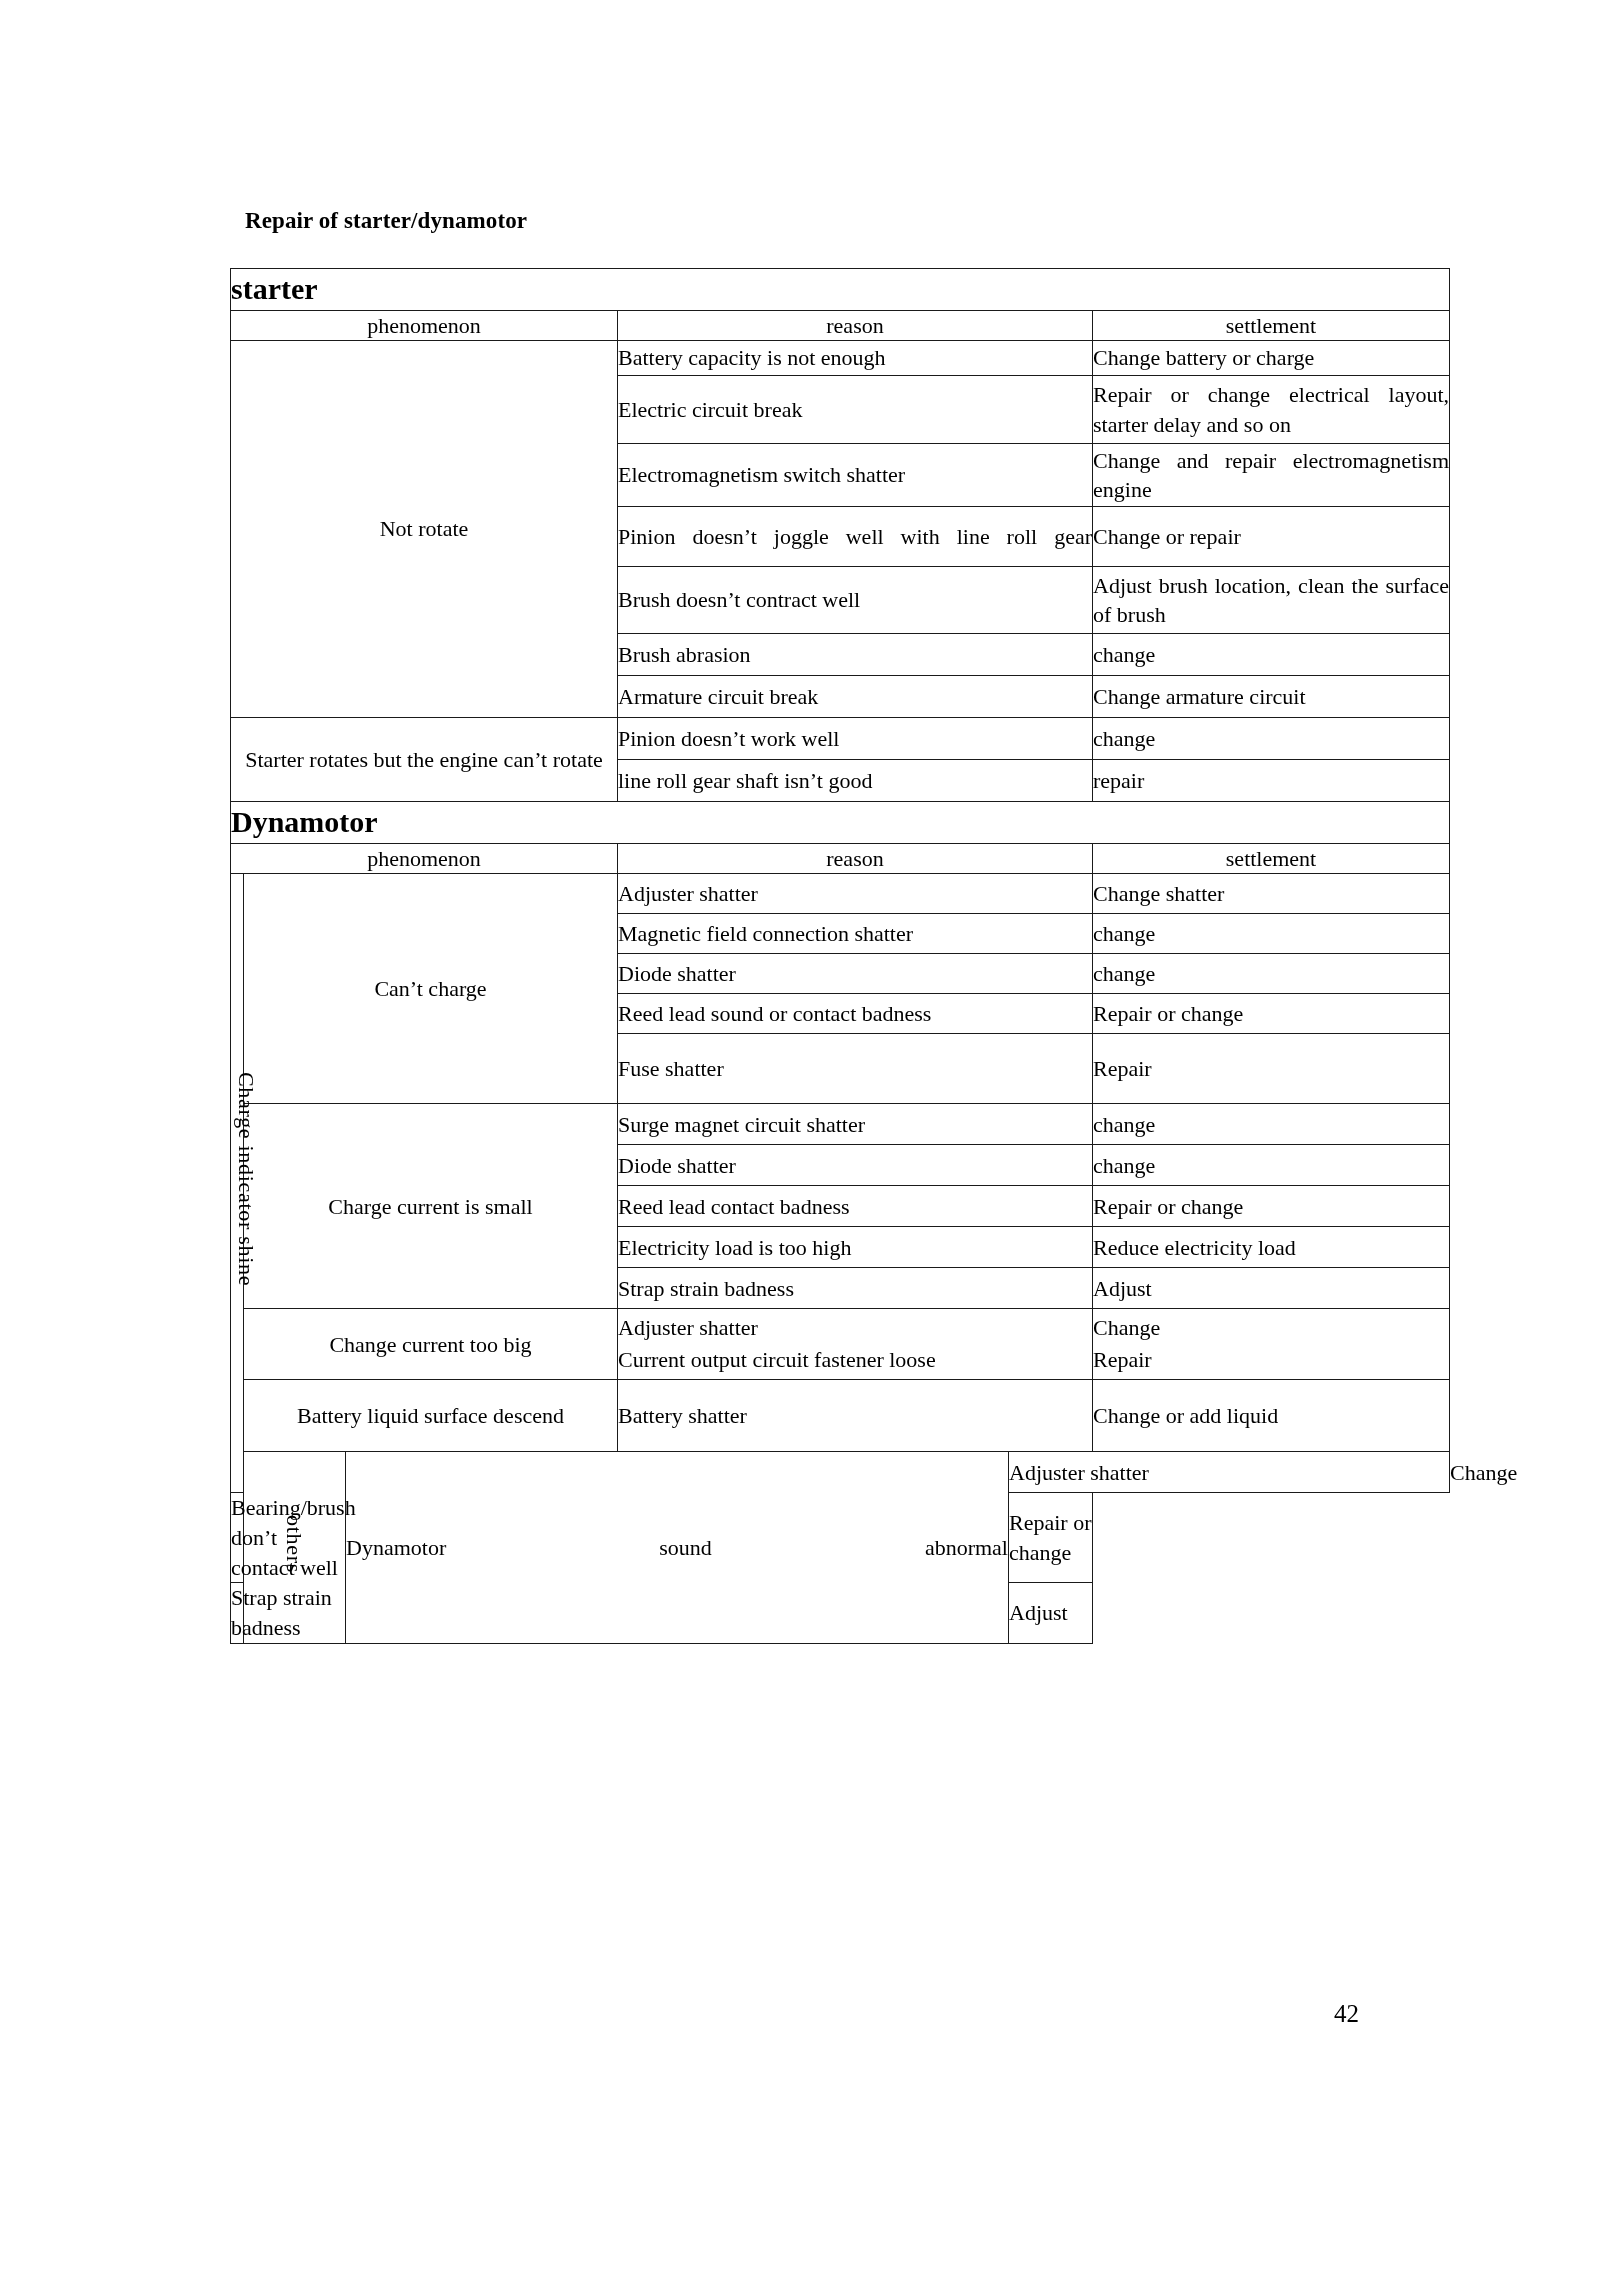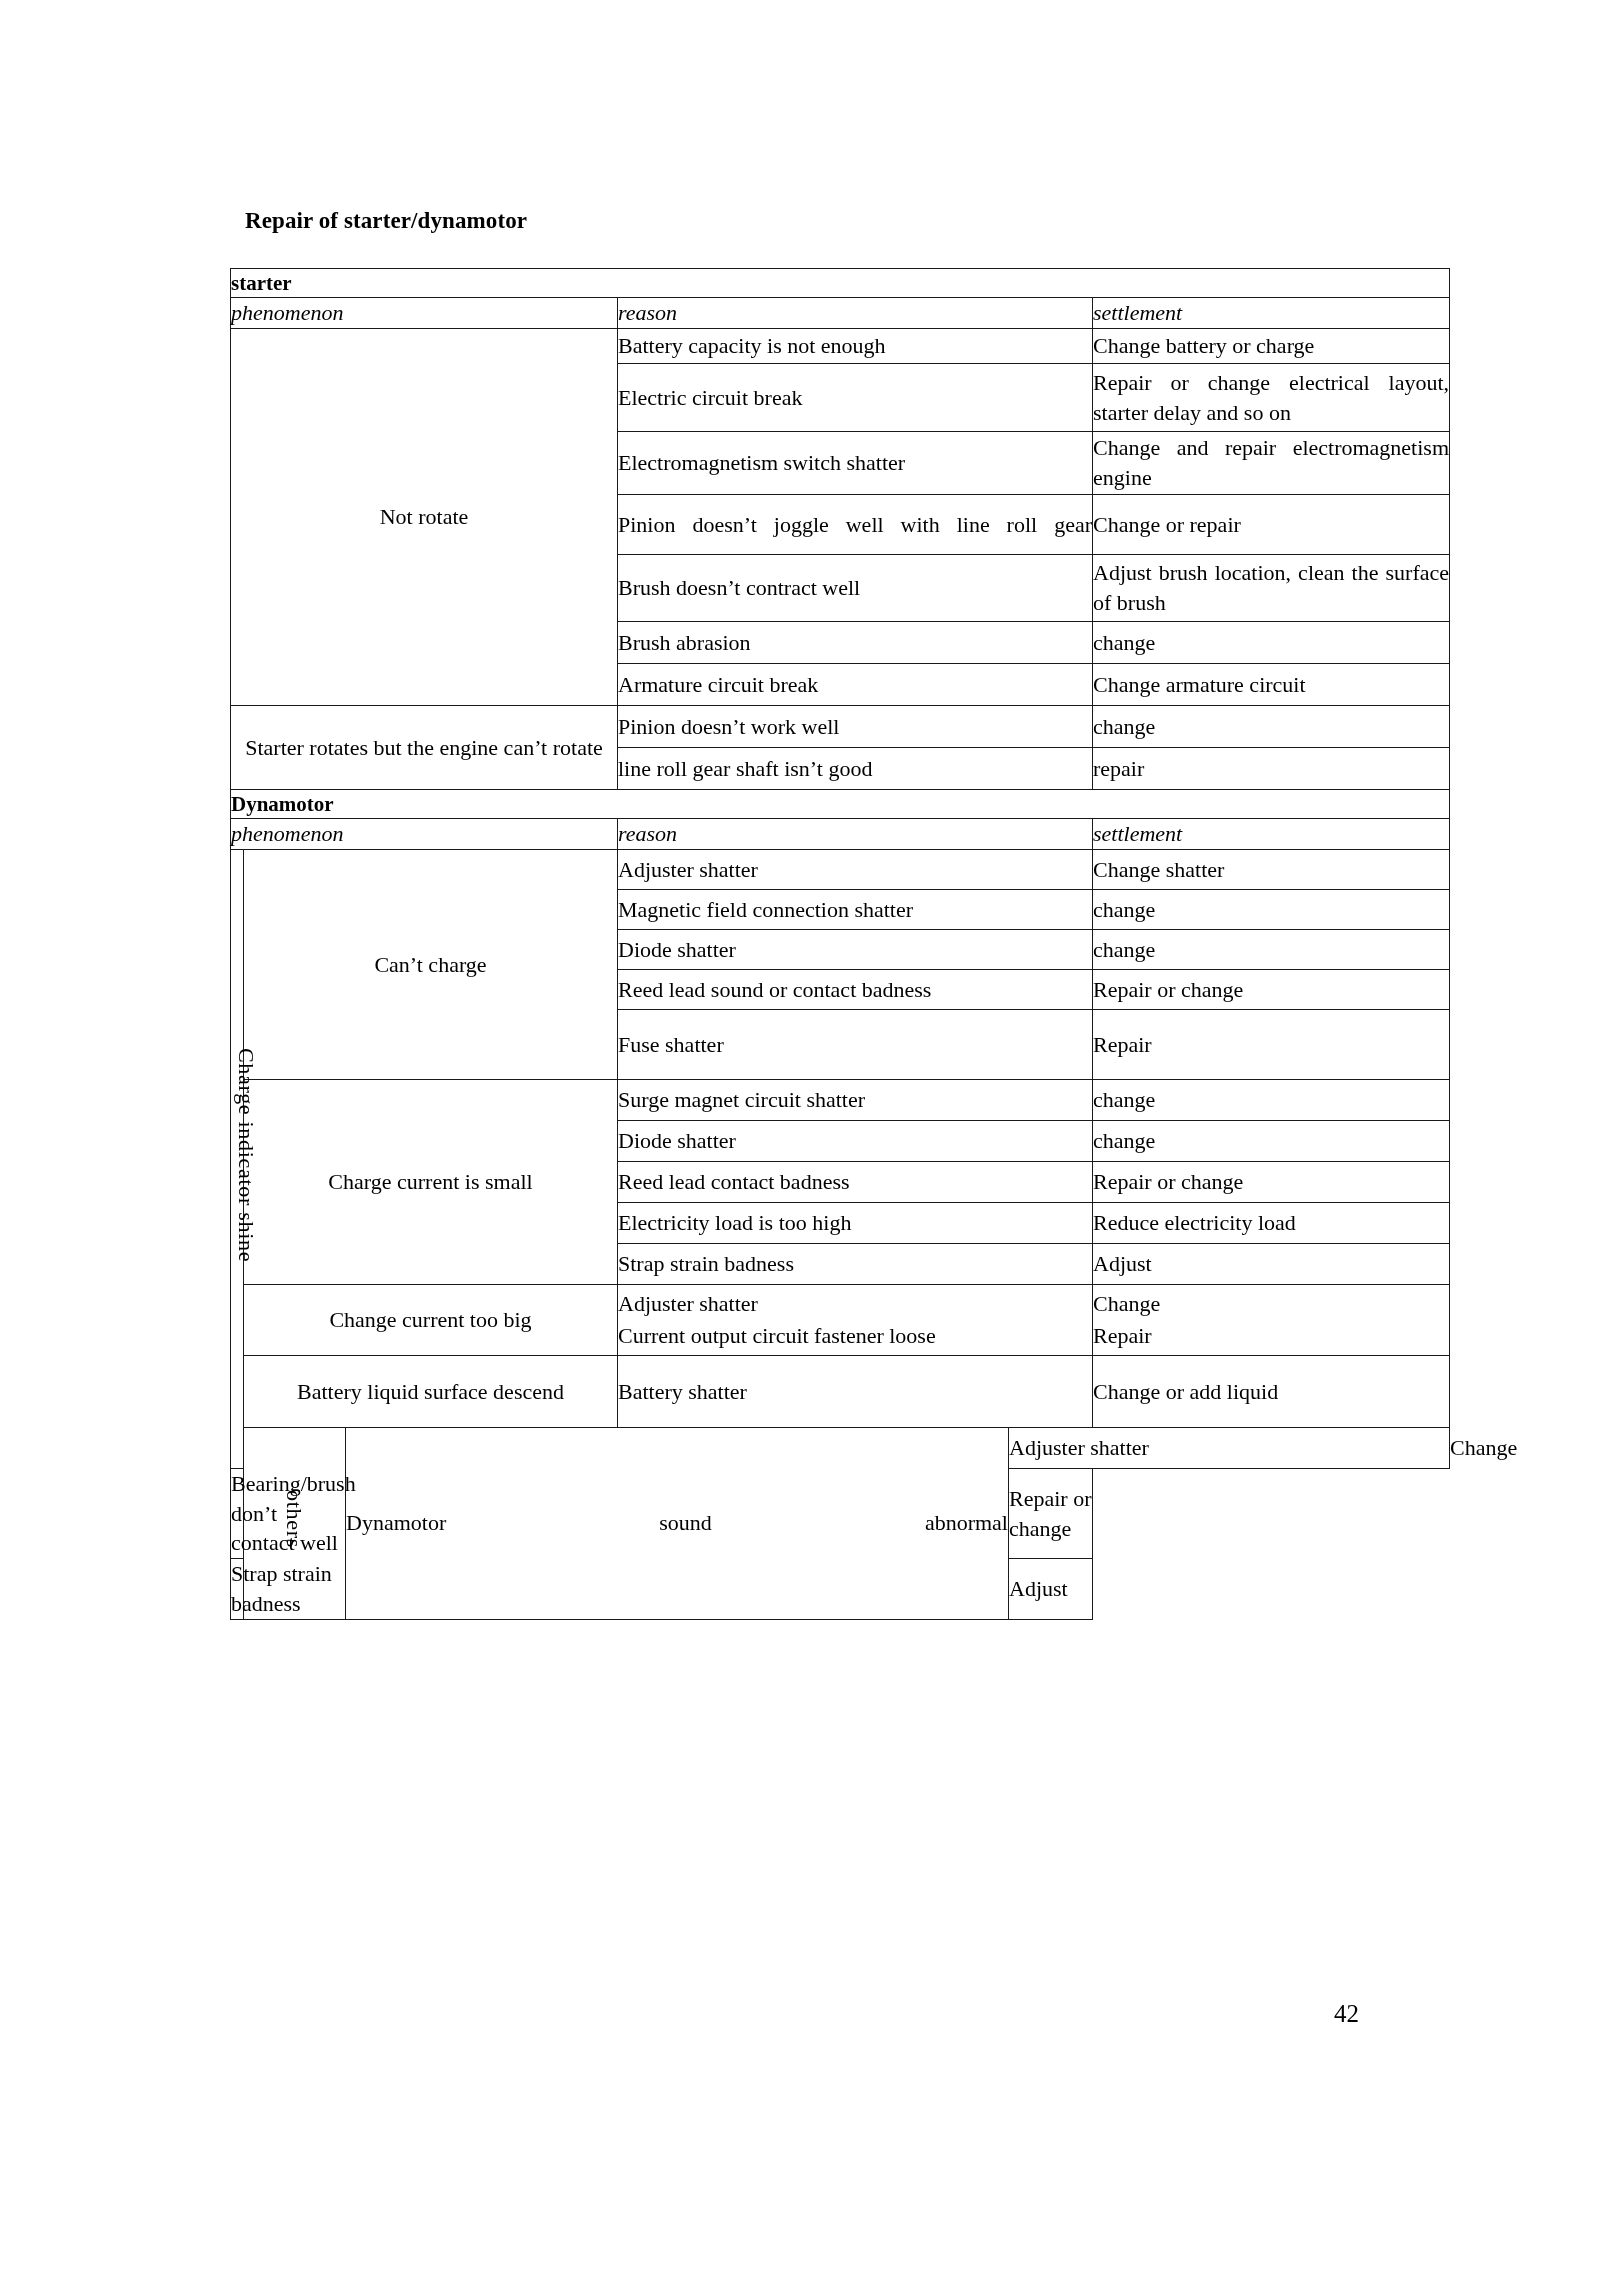--- a/index.html
+++ b/index.html
@@ -44,26 +44,26 @@
     border: 1.4px solid #1a1a1a;
     padding: 0;
     vertical-align: middle;
   }
   .cell {
     padding: 5.5px 8.2px;
     box-sizing: border-box;
   }
   .sec-head {
     font-weight: bold;
-    font-size: 21px;
+    font-size: 30px;
     padding: 12.3px 11px 13.6px 11px;
   }
   .colhead {
+    text-align: center;
     padding: 6.8px 8.2px 8.2px 8.2px;
-    font-style: italic;
   }
   .ctr {
     text-align: center;
   }
   .just {
     text-align: justify;
     text-align-last: justify;
     hyphens: none;
   }
   .justnorm {

